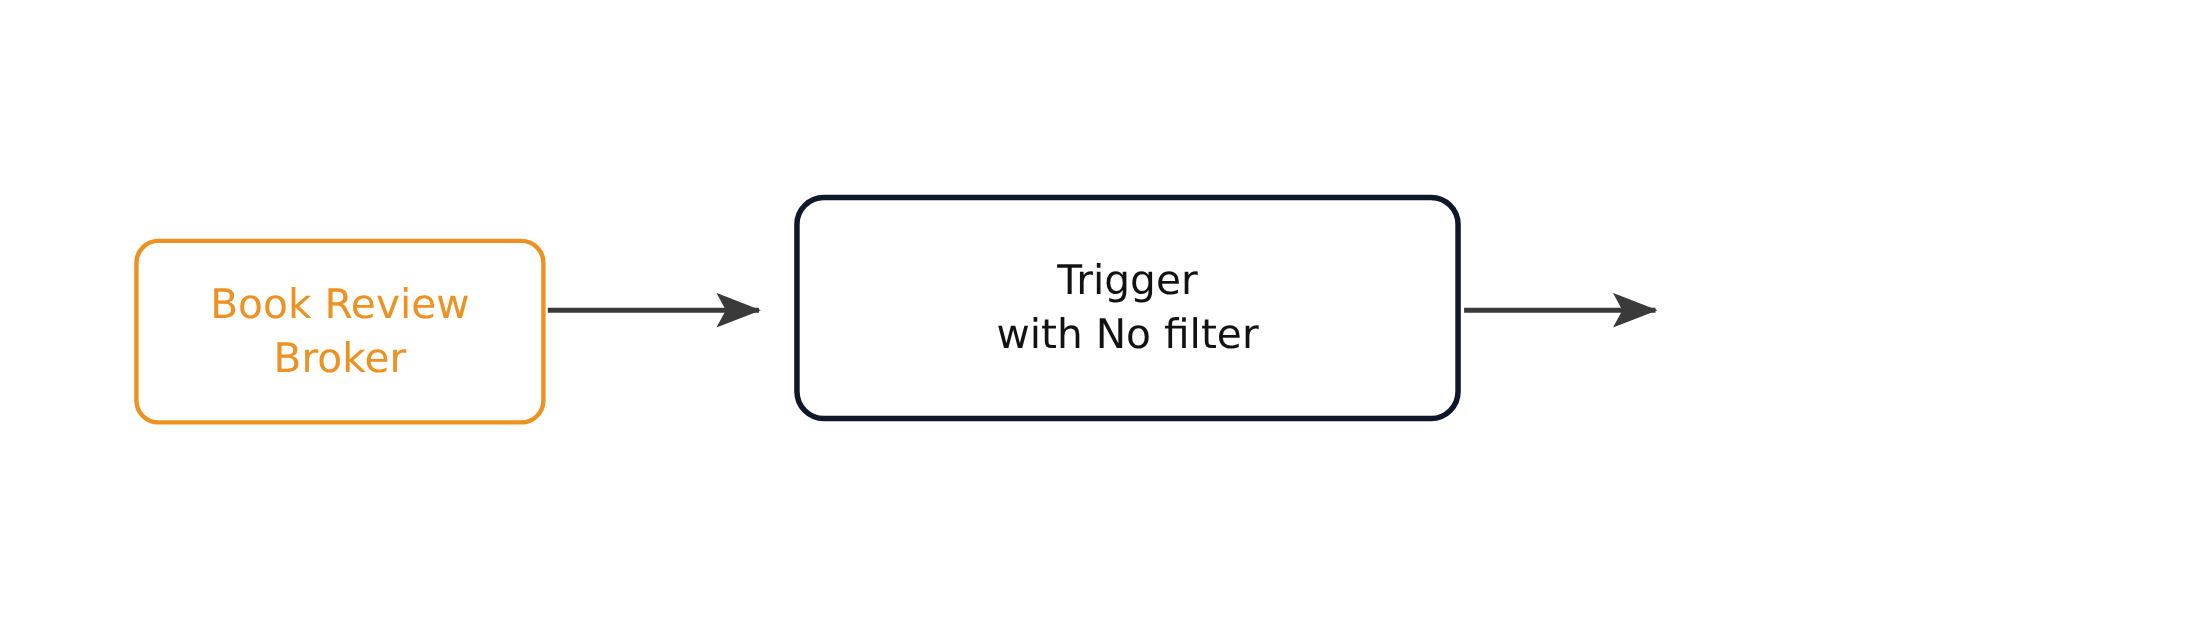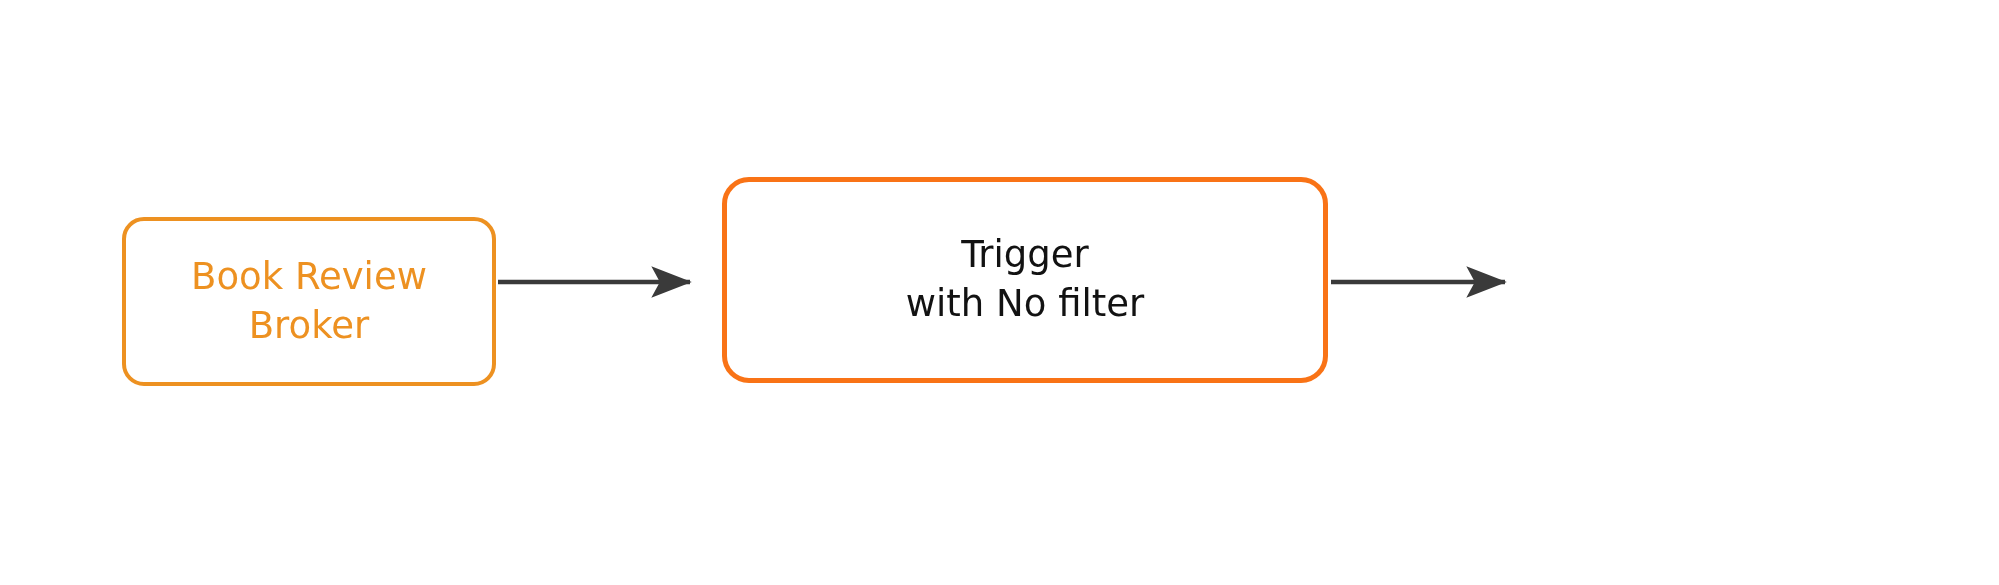--- a/index.html
+++ b/index.html
@@ -46,21 +46,21 @@
     font-size: 37px;
     margin-top: 20px;
   }
 
   
   #node-trigger {
     left: 722px;
     top: 177px;
     width: 606px;
     height: 206px;
-    border: 5px solid #f97316;
+    border: 5px solid #0f172a;
     border-radius: 27px;
     color: #121212;
     font-size: 37px;
   }
 
   
   #node-sink {
     left: 1539px;
     top: 207px;
     width: 290px;

